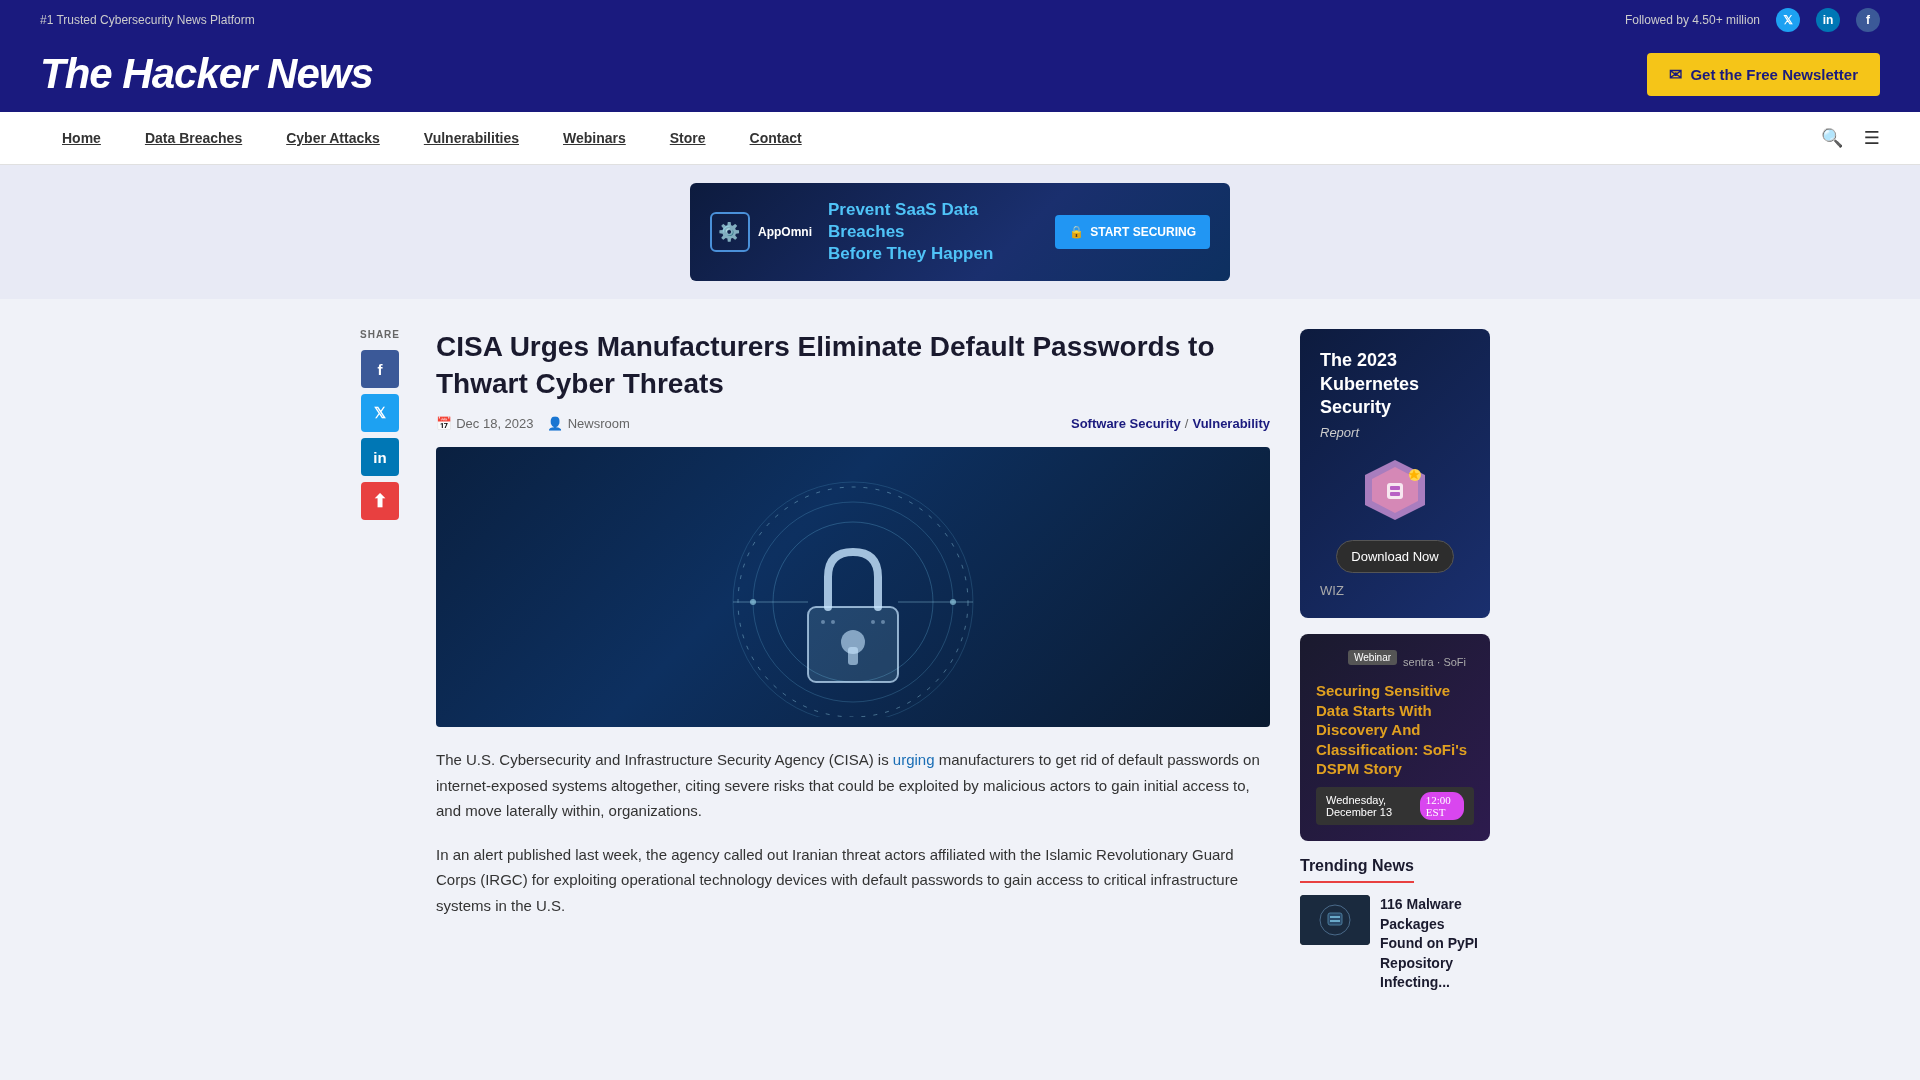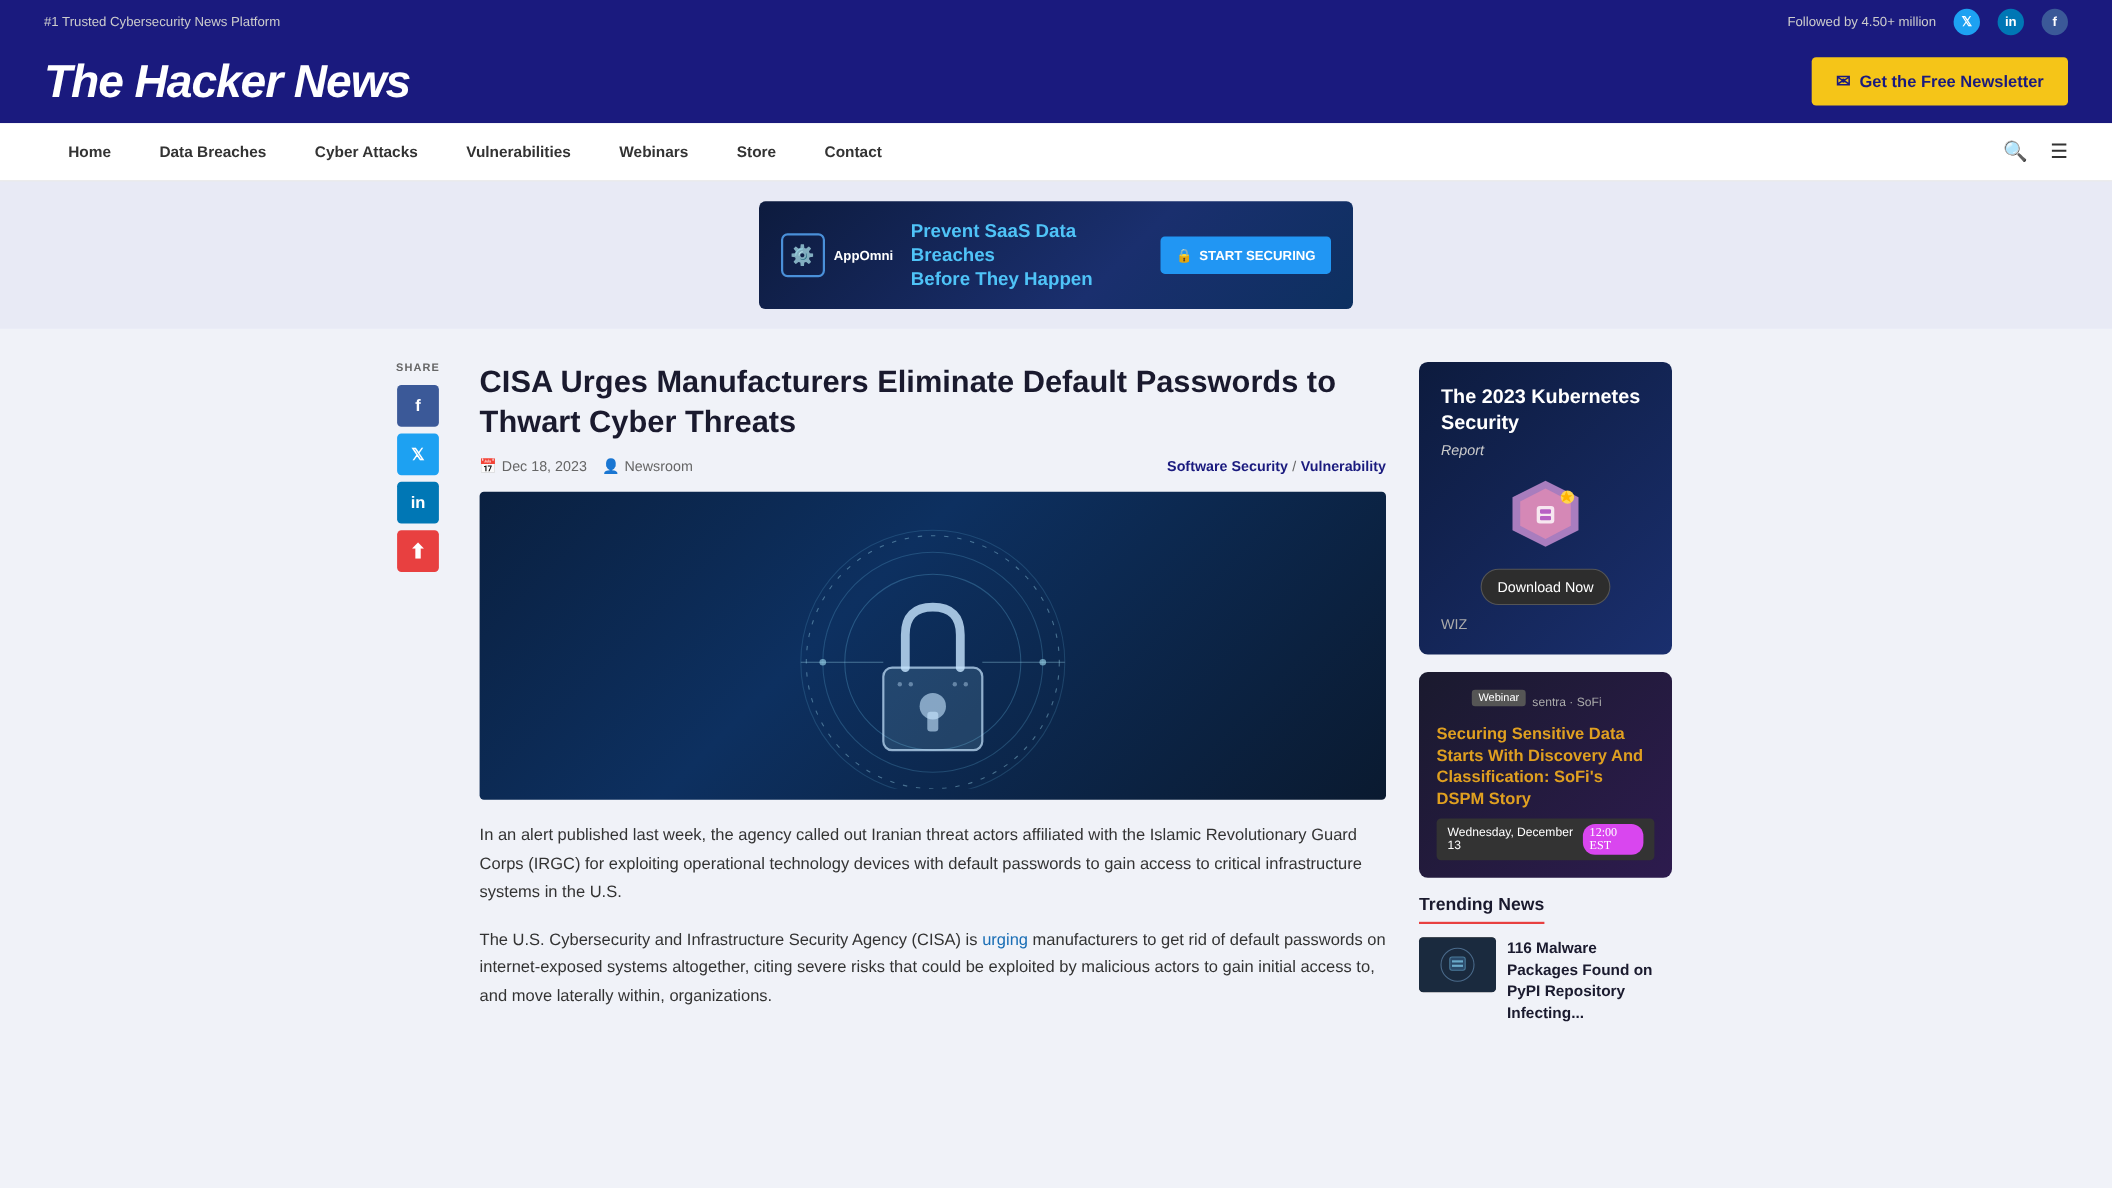--- a/index.html
+++ b/index.html
@@ -64,20 +64,21 @@
       display: flex;
       align-items: center;
       padding: 0 40px;
       box-shadow: 0 1px 4px rgba(0,0,0,0.05);
     }
     .nav-links {
       display: flex;
       align-items: center;
       gap: 0;
       flex: 1;
+      text-decoration: underline;
     }
     .nav-link {
       padding: 18px 22px;
       font-size: 14px;
       font-weight: 600;
       color: #333;
       cursor: pointer;
       text-decoration: none;
     }
     .nav-icons { display: flex; align-items: center; gap: 20px; margin-left: auto; }
@@ -195,21 +196,21 @@
     
     .article-body p {
       font-size: 15px;
       line-height: 1.7;
       color: #333;
       margin-bottom: 18px;
     }
     .article-link { color: #1a6eb5; text-decoration: none; }
 
     
-    .sidebar { width: 230px; flex-shrink: 0; }
+    .sidebar { width: 190px; flex-shrink: 0; }
     .sidebar-ad {
       background: linear-gradient(135deg, #0d1b3e 0%, #1a2f6e 100%);
       border-radius: 8px;
       padding: 20px;
       margin-bottom: 16px;
       color: white;
     }
     .sidebar-ad-title {
       font-size: 18px;
       font-weight: 700;
@@ -386,22 +387,22 @@
 
           <line x1="40" y1="145" x2="115" y2="145" stroke="rgba(160,220,240,0.4)" stroke-width="1"></line>
           <line x1="205" y1="145" x2="280" y2="145" stroke="rgba(160,220,240,0.4)" stroke-width="1"></line>
 
           <circle cx="60" cy="145" r="3" fill="rgba(160,220,240,0.6)"></circle>
           <circle cx="260" cy="145" r="3" fill="rgba(160,220,240,0.6)"></circle>
         </svg>
       </div>
 
       <div class="article-body">
+        <p>The U.S. Cybersecurity and Infrastructure Security Agency (CISA) is <a href="#" class="article-link">urging</a> manufacturers to get rid of default passwords on internet-exposed systems altogether, citing severe risks that could be exploited by malicious actors to gain initial access to, and move laterally within, organizations.</p>
         <p>In an alert published last week, the agency called out Iranian threat actors affiliated with the Islamic Revolutionary Guard Corps (IRGC) for exploiting operational technology devices with default passwords to gain access to critical infrastructure systems in the U.S.</p>
-        <p>The U.S. Cybersecurity and Infrastructure Security Agency (CISA) is <a href="#" class="article-link">urging</a> manufacturers to get rid of default passwords on internet-exposed systems altogether, citing severe risks that could be exploited by malicious actors to gain initial access to, and move laterally within, organizations.</p>
       </div>
     </div>
 
     <div class="sidebar">
 
       <div class="sidebar-ad">
         <div class="sidebar-ad-title">The 2023 Kubernetes Security</div>
         <div class="sidebar-ad-subtitle">Report</div>
         <div class="wiz-graphic">
           <svg width="80" height="70" viewBox="0 0 80 70">

